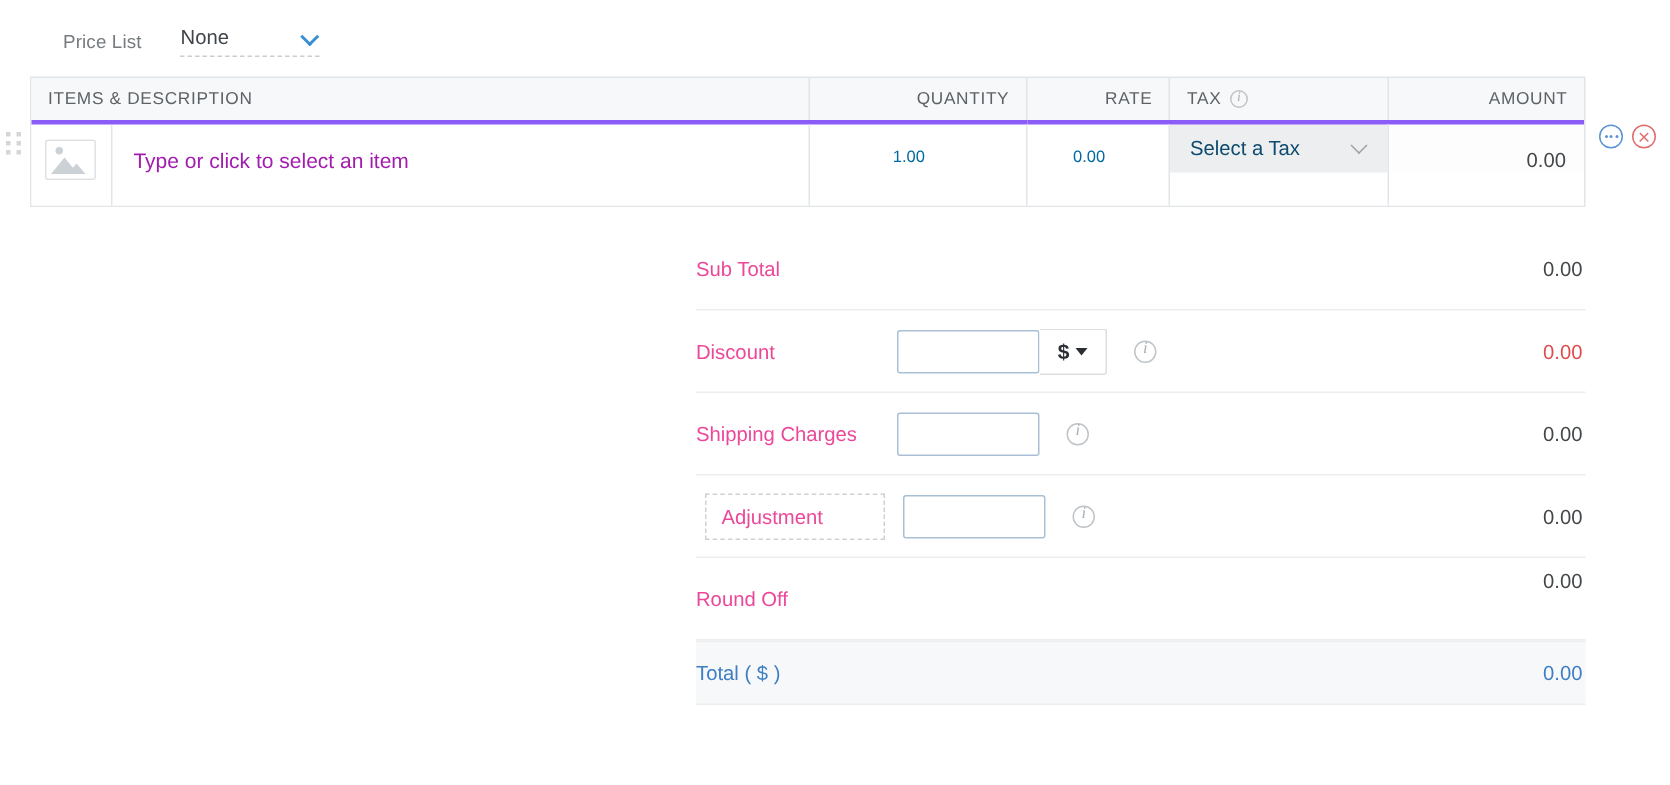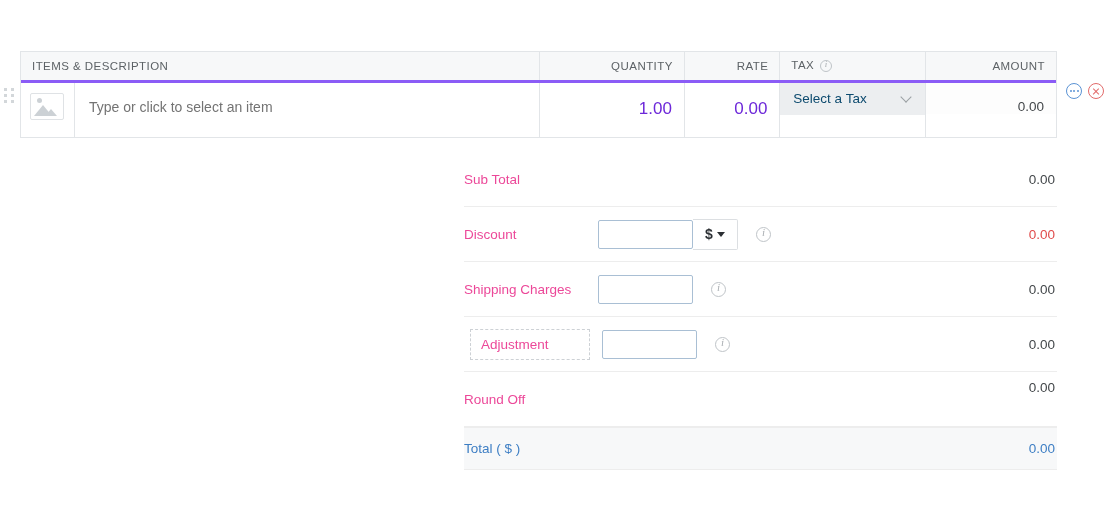--- a/index.html
+++ b/index.html
@@ -141,27 +141,27 @@
   .img-ph .hill2 {
     position: absolute;
     left: 14px; bottom: 3px;
     width: 0; height: 0;
     border-left: 6px solid transparent;
     border-right: 6px solid transparent;
     border-bottom: 7px solid #ccd1d5;
   }
   .item-placeholder {
     font-size: 14px;
-    color: #737373;
+    color: #a21caf;
     padding: 16px 0 0 14px;
   }
   .num-cell {
-    text-align: right;
-    font-size: 17px;
-    color: #6d28d9;
+    text-align: center;
+    font-size: 11px;
+    color: #0369a1;
     padding: 16px 12px 0 0;
   }
   .amt-cell {
     text-align: right;
     font-size: 13.5px;
     color: #43474a;
     padding: 16px 12px 0 0;
     background: #fdfdfd;
   }
   .tax-select {
@@ -359,20 +359,27 @@
   .sum-row.total .sum-label { color: #3d7ec4; width: auto; }
   .sum-row.total .sum-value { color: #3d7ec4; }
   .sum-row.shipping .sum-label { width: 134px; }
   .spacer-adj { width: 12px; }
 </style>
 </head>
 <body>
 
 <div id="page">
 
+  <div class="pricelist-row">
+    <span class="pricelist-label">Price List</span>
+    <div class="pricelist-field">
+      <span class="pricelist-value">None</span>
+      <span class="caret-blue"></span>
+    </div>
+  </div>
 
   <div class="drag-handle">
     <i></i>
       <i></i>
       <i></i>
       <i></i>
       <i></i>
       <i></i>
   </div>
 

